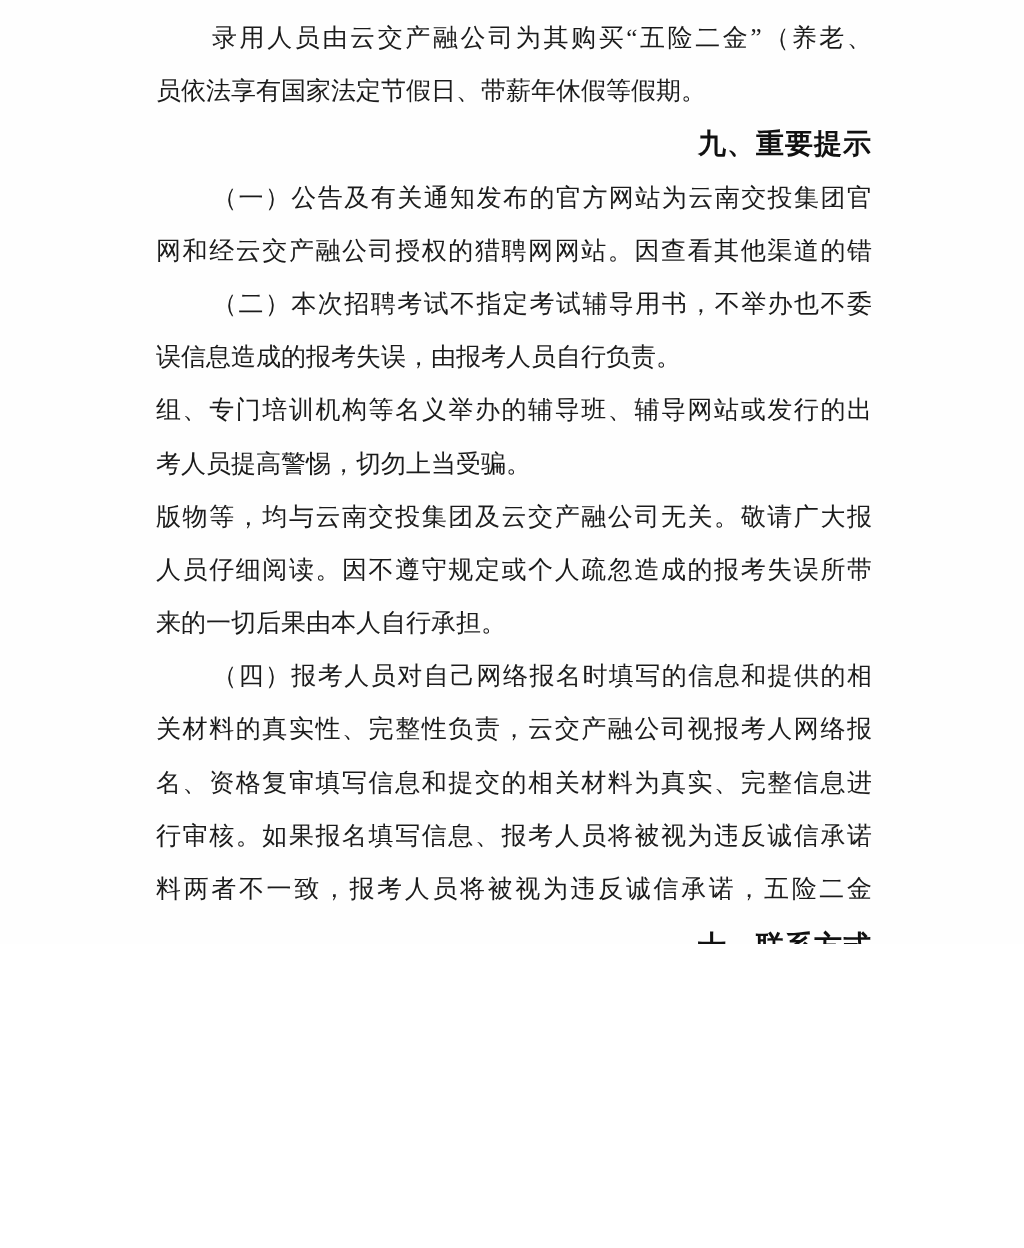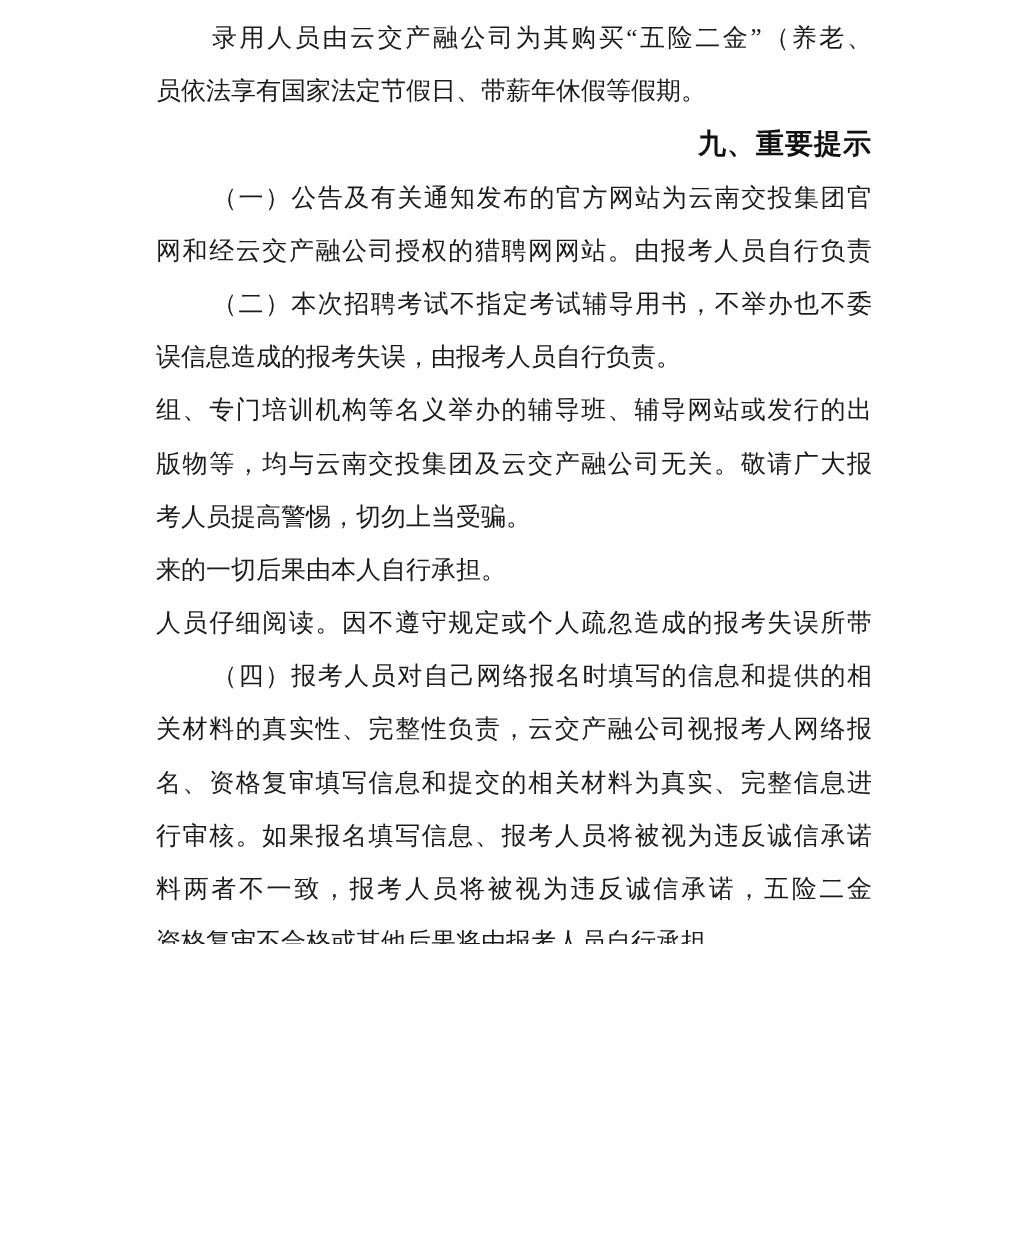--- a/index.html
+++ b/index.html
@@ -60,36 +60,35 @@
 
 <div class="page">
   <div class="content">
 
     <div class="line first fill">录用人员由云交产融公司为其购买“五险二金”（养老、</div>
     <div class="line">员依法享有国家法定节假日、带薪年休假等假期。</div>
 
     <div class="line heading">九、重要提示</div>
 
     <div class="line first fill">（一）公告及有关通知发布的官方网站为云南交投集团官</div>
-    <div class="line fill">网和经云交产融公司授权的猎聘网网站。由报考人员自行负责</div>
+    <div class="line fill">网和经云交产融公司授权的猎聘网网站。因查看其他渠道的错</div>
     <div class="line first fill">（二）本次招聘考试不指定考试辅导用书，不举办也不委</div>
 
     <div class="line">误信息造成的报考失误，由报考人员自行负责。</div>
     <div class="line fill">组、专门培训机构等名义举办的辅导班、辅导网站或发行的出</div>
+    <div class="line">考人员提高警惕，切勿上当受骗。</div>
     <div class="line fill">版物等，均与云南交投集团及云交产融公司无关。敬请广大报</div>
-    <div class="line">考人员提高警惕，切勿上当受骗。</div>
 
+    <div class="line fill">人员仔细阅读。因不遵守规定或个人疏忽造成的报考失误所带</div>
     <div class="line">来的一切后果由本人自行承担。</div>
-    <div class="line fill">人员仔细阅读。因不遵守规定或个人疏忽造成的报考失误所带</div>
 
     <div class="line first fill">（四）报考人员对自己网络报名时填写的信息和提供的相</div>
     <div class="line fill">关材料的真实性、完整性负责，云交产融公司视报考人网络报</div>
     <div class="line fill">名、资格复审填写信息和提交的相关材料为真实、完整信息进</div>
     <div class="line fill">行审核。如果报名填写信息、报考人员将被视为违反诚信承诺</div>
     <div class="line fill">料两者不一致，报考人员将被视为违反诚信承诺，五险二金</div>
-    <div class="line">资格复审不合格或其他后果将由报考人员自行承担。</div>
 
     <div class="line heading heading-last">十、联系方式</div>
 
   </div>
 
   <div class="footer">10</div>
 </div>
 
 </body></html>

